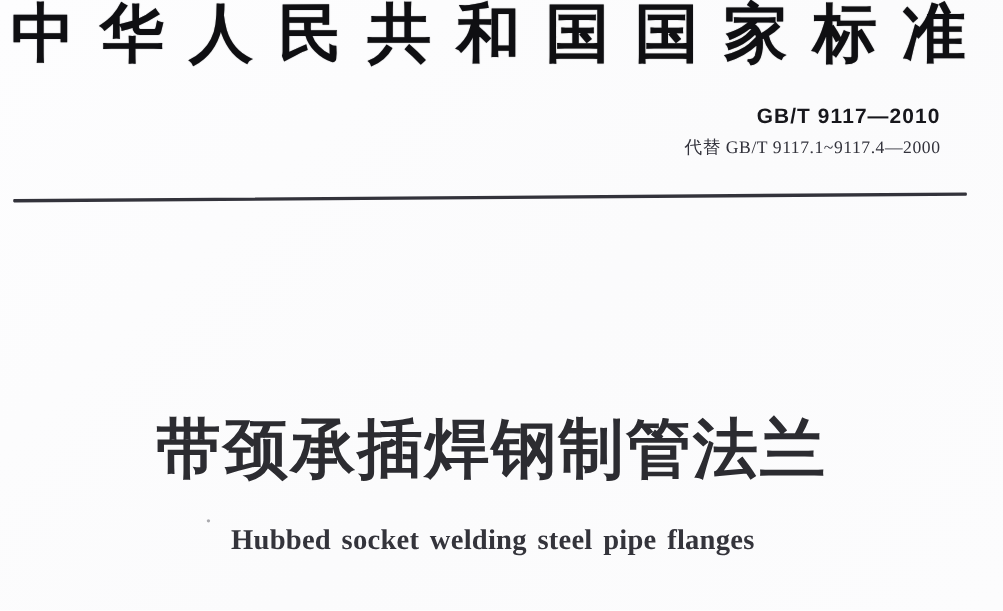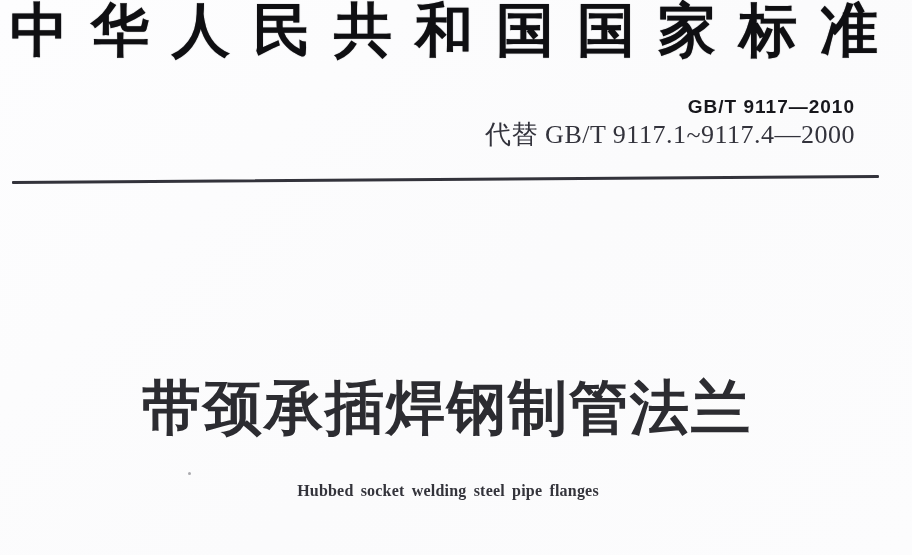--- a/index.html
+++ b/index.html
@@ -44,21 +44,21 @@
     font-family: "Liberation Sans", sans-serif;
     font-weight: bold;
     font-size: 19px;
     line-height: 30px;
     letter-spacing: 1px;
     color: #17171c;
   }
   .replaces-note {
     margin-top: 2px;
     font-family: "Liberation Serif", serif;
-    font-size: 26px;
+    font-size: 16px;
     line-height: 22px;
     letter-spacing: 0.5px;
     color: #33333c;
   }
 
   
   .header-rule {
     position: absolute;
     left: 12px;
     top: 181px;
@@ -90,21 +90,21 @@
   
   .title-en {
     position: absolute;
     left: 0;
     top: 476px;
     width: 896px;
     margin: 0;
     text-align: center;
     font-family: "Liberation Serif", serif;
     font-weight: bold;
-    font-size: 16px;
+    font-size: 26px;
     line-height: 30px;
     letter-spacing: 0.2px;
     word-spacing: 3px;
     color: #34343b;
   }
 
   
   .scan-speck {
     position: absolute;
     left: 188px;

